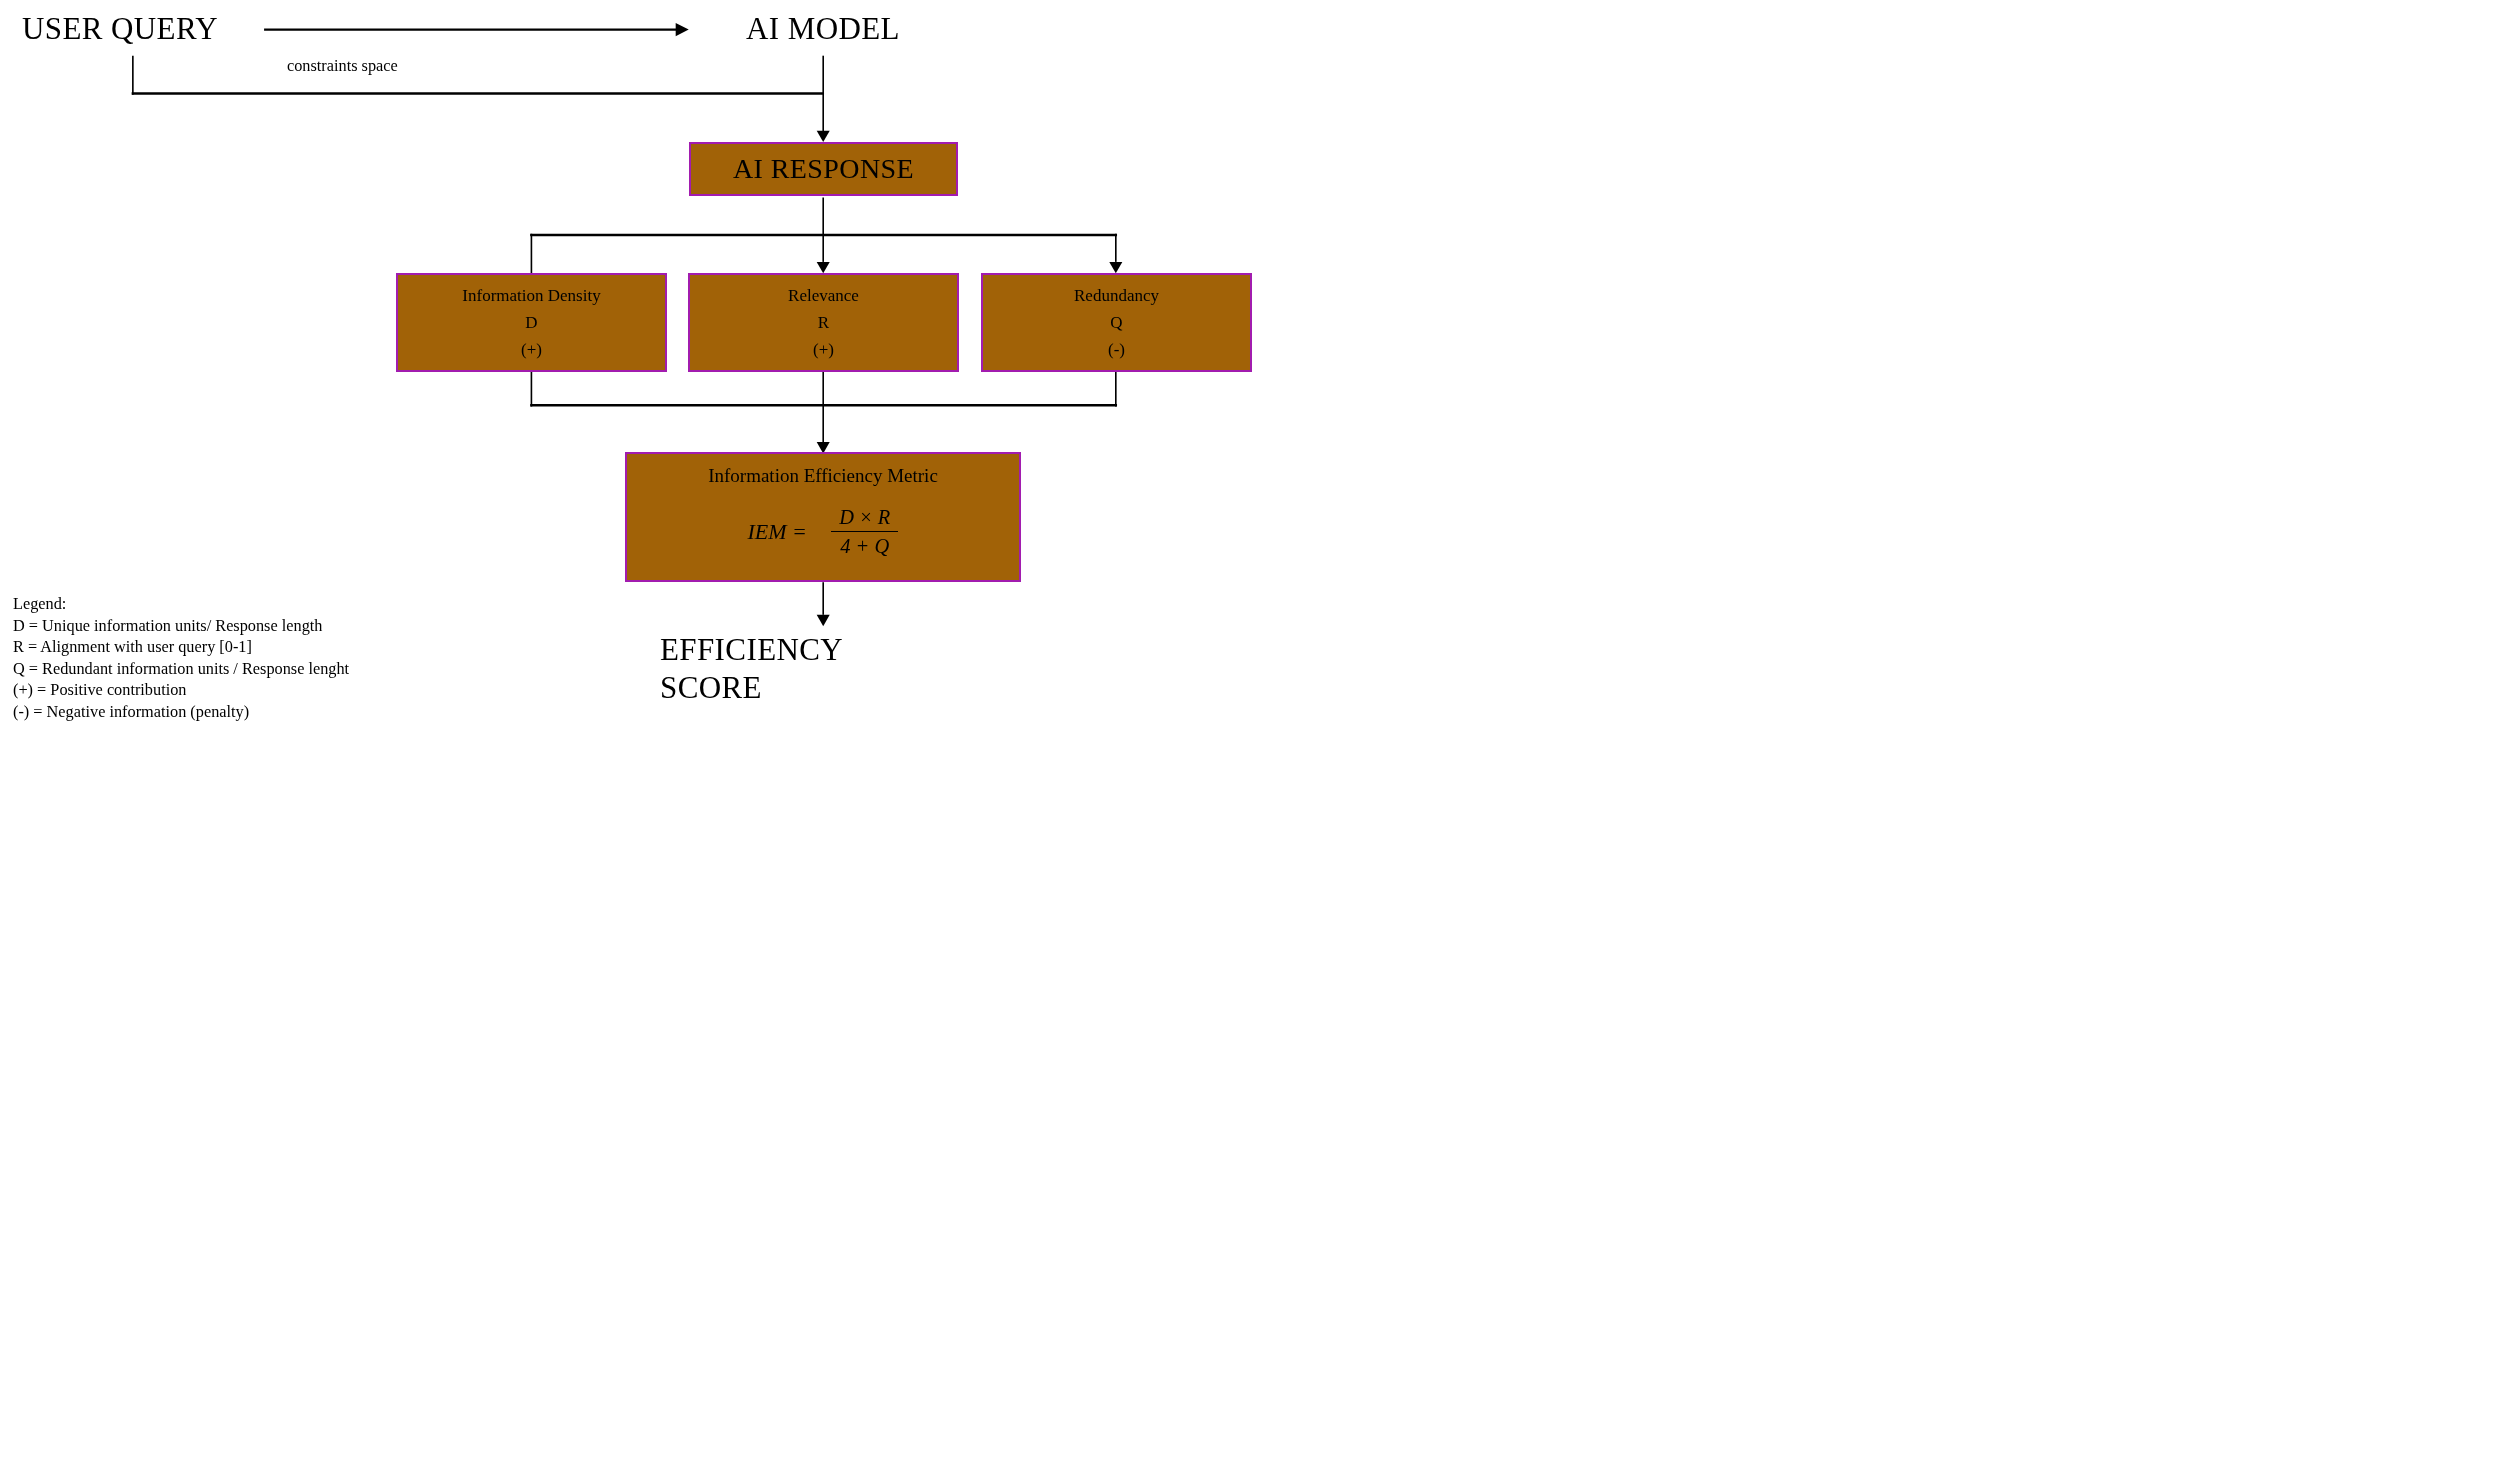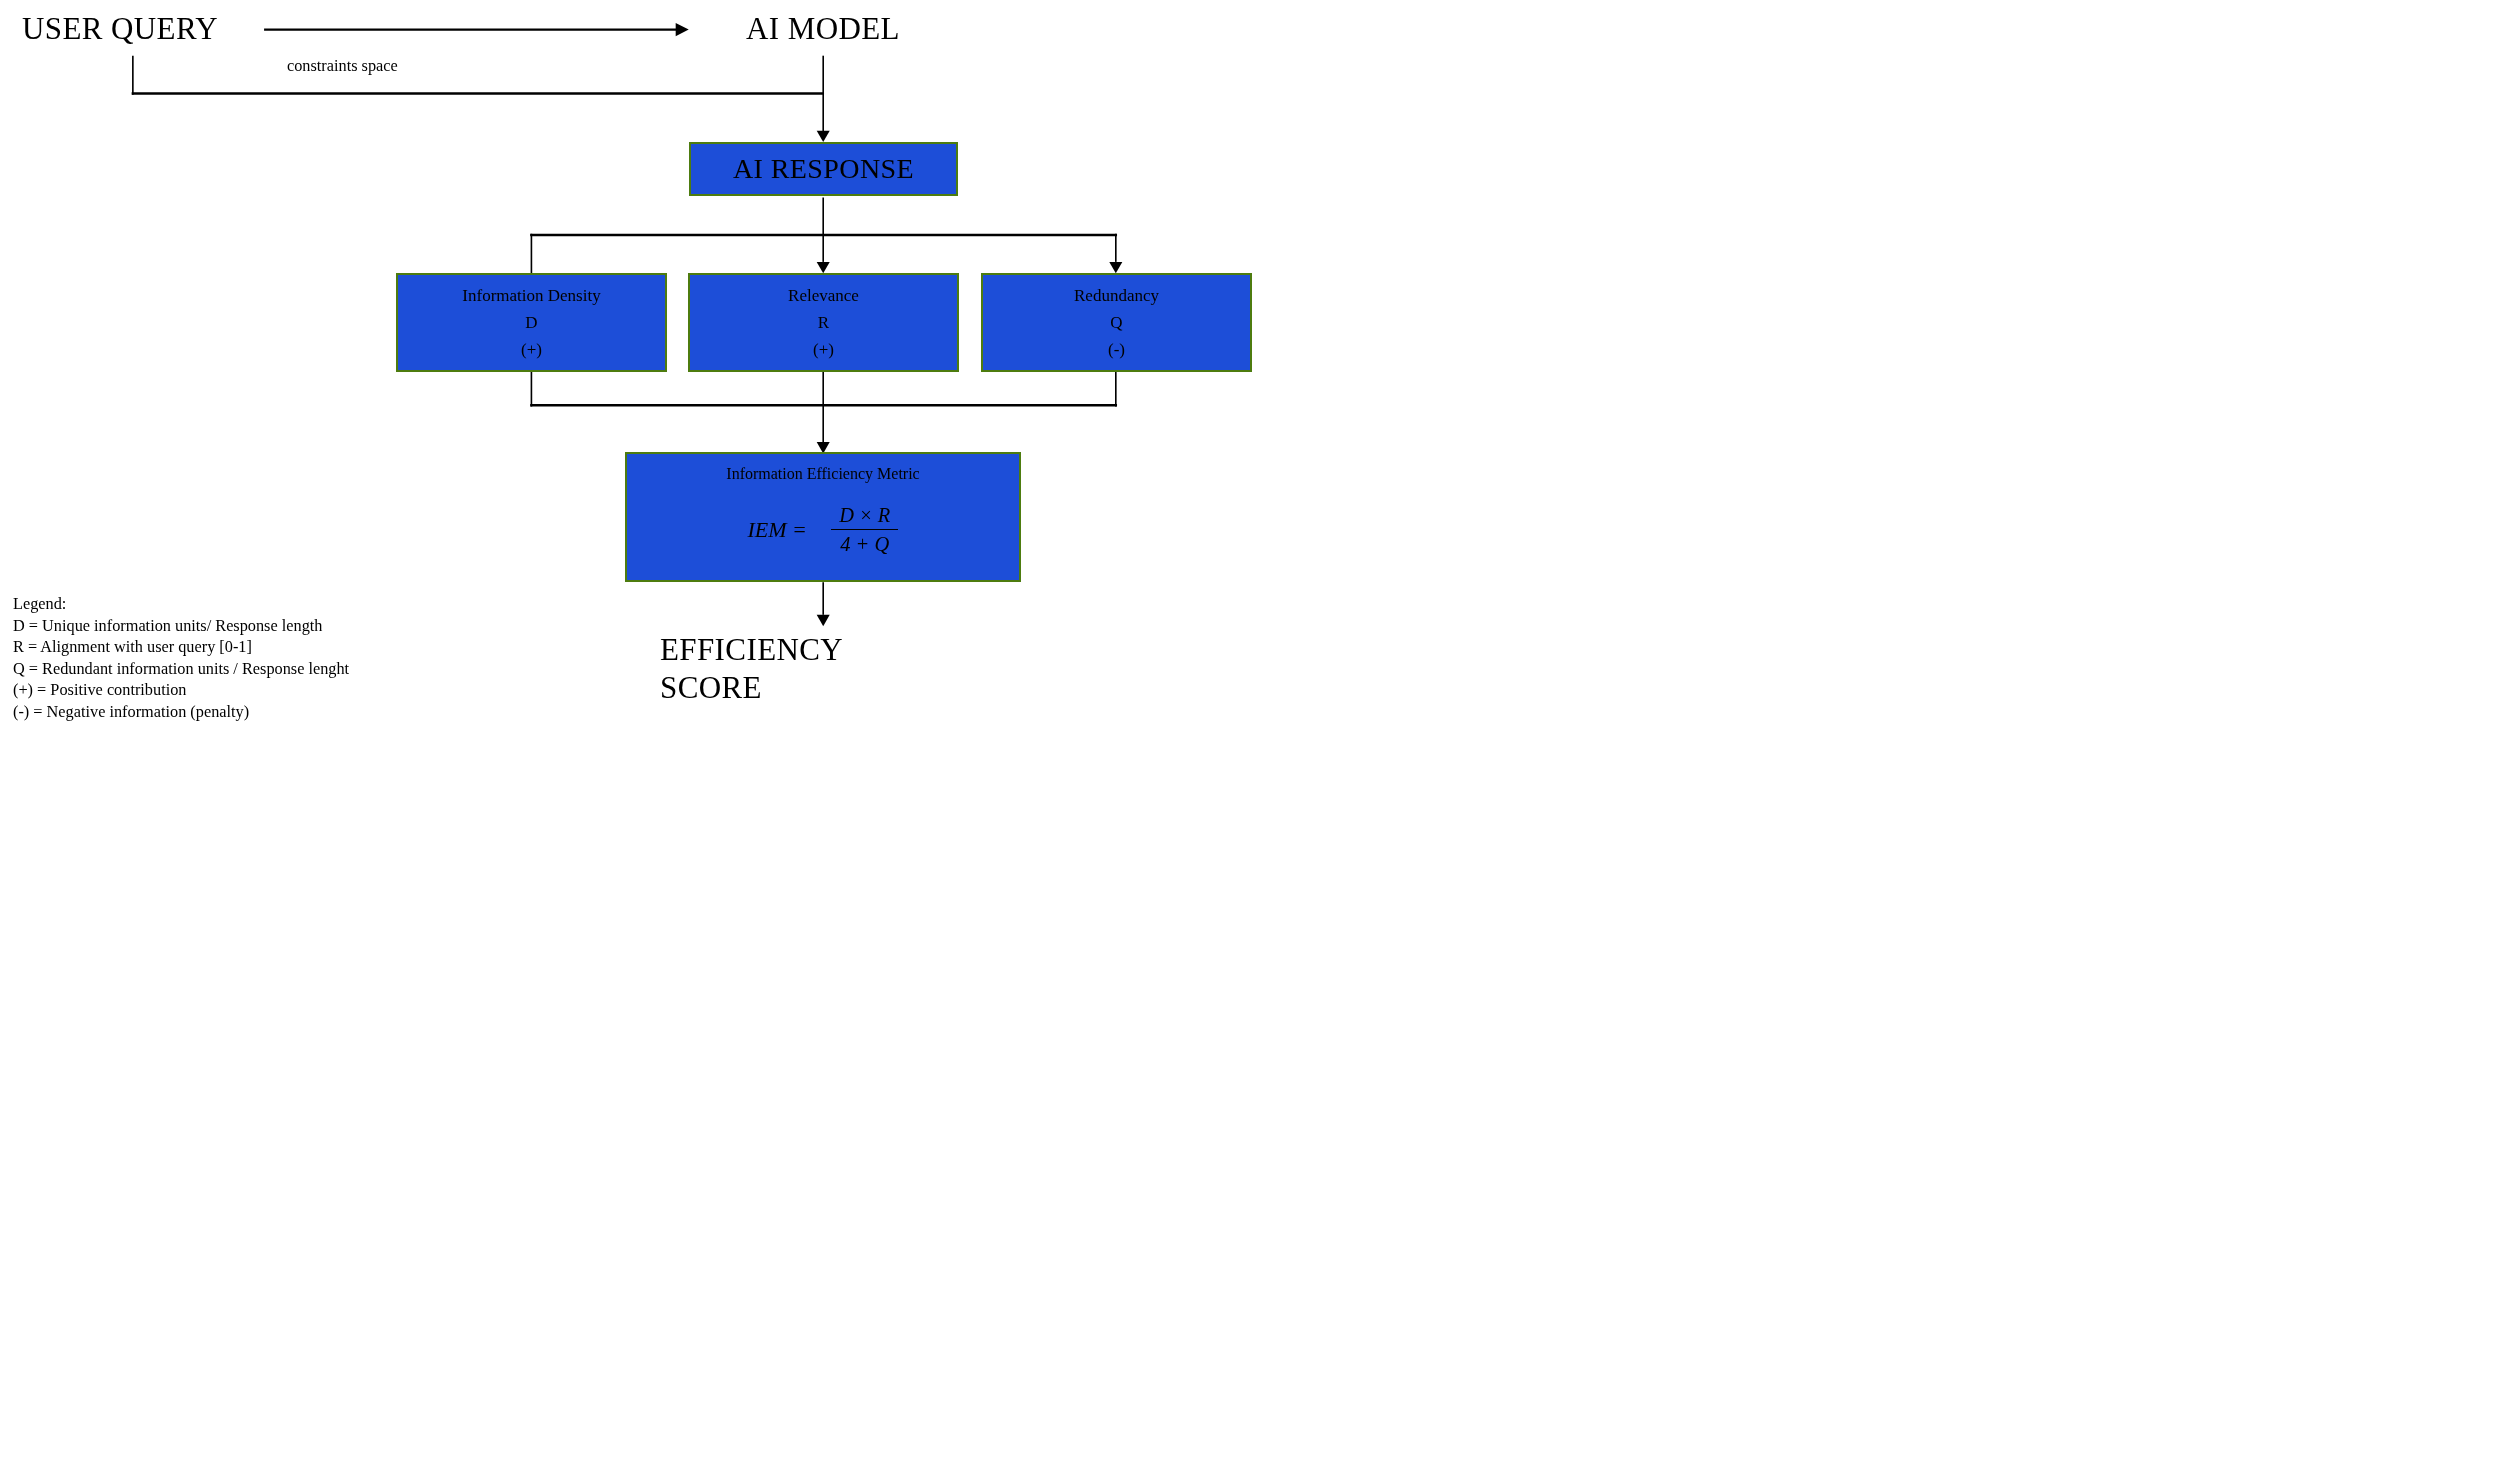--- a/index.html
+++ b/index.html
@@ -6,28 +6,28 @@
   .canvas{
     position:relative;width:1256px;height:730px;background:#ffffff;
     font-family:"Liberation Serif","DejaVu Serif",serif;color:#000000;overflow:hidden;
   }
   .abs{position:absolute;}
   svg.connectors{position:absolute;left:0;top:0;width:1256px;height:730px;}
   svg.connectors line{stroke:#000000;}
   svg.connectors polygon{fill:#000000;stroke:none;}
   .big-label{font-size:31px;letter-spacing:0.4px;white-space:nowrap;}
   .center-col{text-align:center;}
-  .node-box{box-sizing:border-box;border:2px solid #4d7c0f;background:#1d4ed8;
+  .node-box{box-sizing:border-box;border:2px solid #a21caf;background:#a16207;
             display:flex;flex-direction:column;align-items:center;justify-content:center;}
   .ai-response-box{left:689px;top:142px;width:269px;height:54px;}
   .ai-response-box .node-text{font-size:28px;letter-spacing:0.4px;}
   .factor-box{top:273px;width:271px;height:99px;justify-content:space-evenly;padding:3.3px 0;}
   .factor-title,.factor-symbol,.factor-sign{font-size:17px;line-height:19px;}
   .iem-box{left:625px;top:452px;width:396px;height:130px;justify-content:flex-start;}
-  .iem-title{font-size:16px;margin-top:10.6px;}
+  .iem-title{font-size:19px;margin-top:10.6px;}
   .formula{flex:1;display:flex;flex-direction:row;align-items:center;justify-content:center;
            gap:24px;font-style:italic;margin-top:-3.3px;}
   .formula-lhs{font-size:22px;}
   .fraction{display:inline-block;text-align:center;font-size:20.4px;line-height:24.5px;}
   .fraction .num{padding:0 8.2px 1.6px 8.2px;border-bottom:1.6px solid #000000;}
   .fraction .den{padding-top:1.6px;}
   .constraints-label{font-size:16.3px;}
   .score-block{left:660px;top:631px;width:326px;
                font-size:31px;line-height:38px;letter-spacing:0.4px;}
   .legend-block{left:13px;top:593px;font-size:16.3px;line-height:21.5px;white-space:nowrap;}

